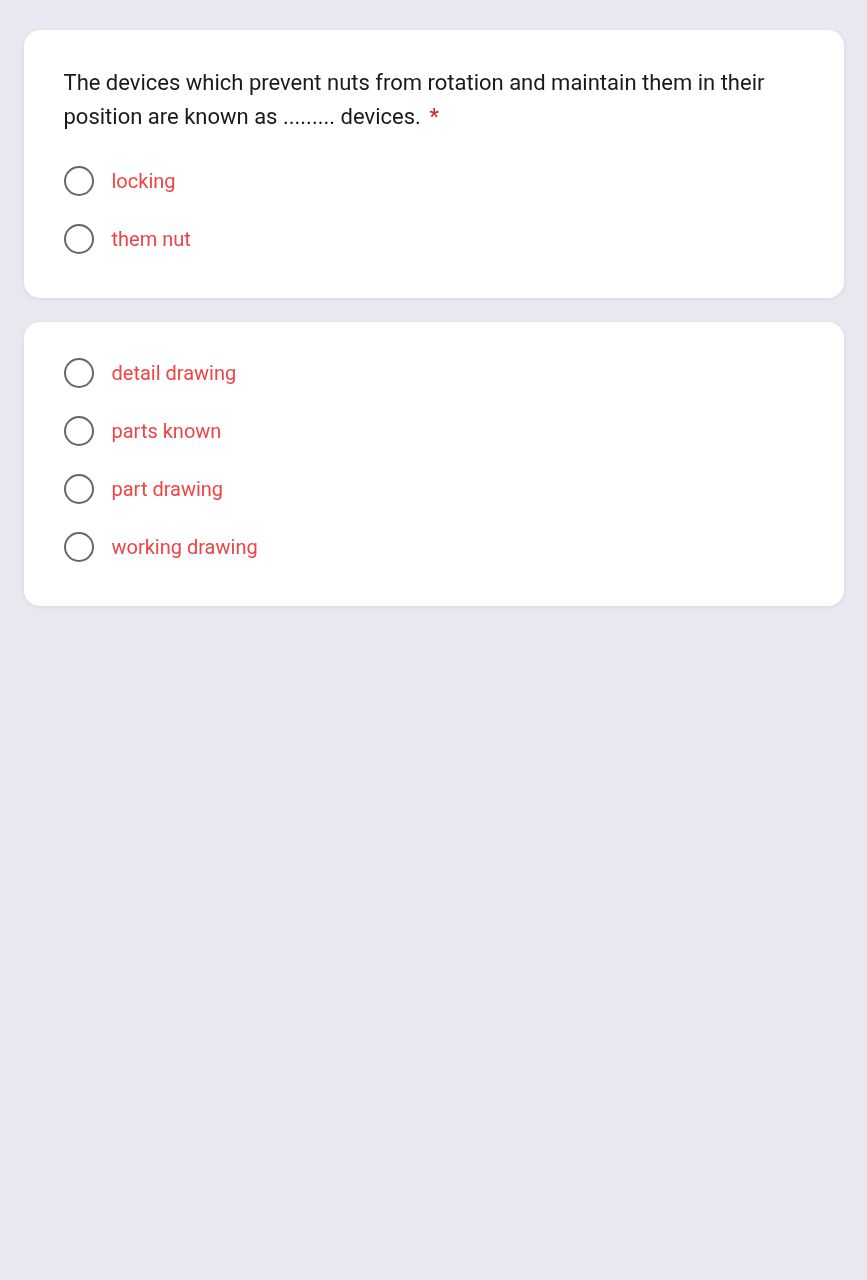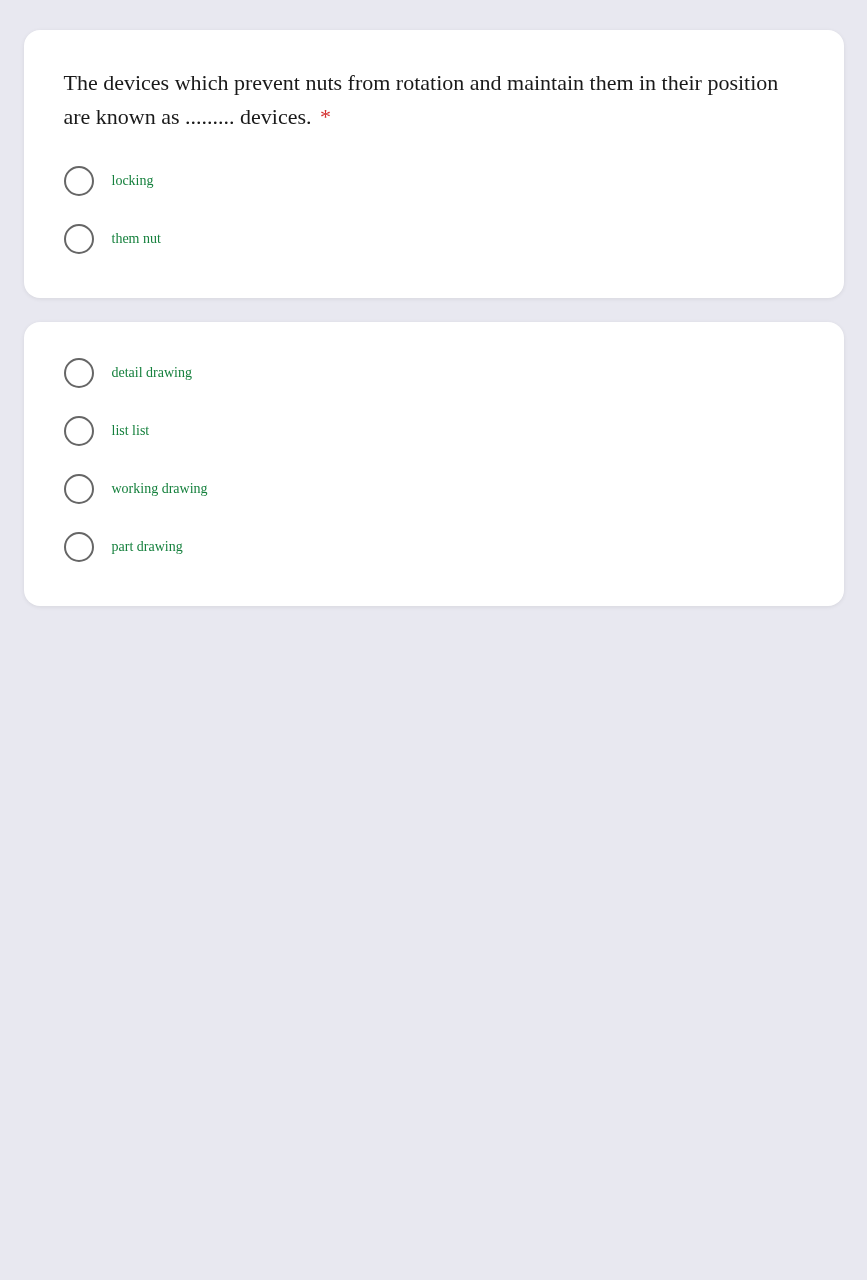--- a/index.html
+++ b/index.html
@@ -20,21 +20,20 @@
       gap: 24px;
     }
 
     .card {
       background: #ffffff;
       border-radius: 16px;
       padding: 36px 40px 44px 40px;
       width: 100%;
       max-width: 820px;
       box-shadow: 0 1px 4px rgba(0,0,0,0.08);
-      font-family: Liberation Serif, serif;
     }
 
     .question-text {
       font-size: 22px;
       line-height: 1.55;
       color: #1a1a1a;
       margin-bottom: 32px;
       font-weight: 400;
     }
 
@@ -64,22 +63,22 @@
       border-radius: 50%;
       border: 2.5px solid #666666;
       background: transparent;
       flex-shrink: 0;
       display: flex;
       align-items: center;
       justify-content: center;
     }
 
     .option-label {
-      font-size: 14px;
-      color: #15803d;
+      font-size: 20px;
+      color: #ef4444;
       font-weight: 400;
     }
   </style>
 </head>
 <body>
 
 <div class="card">
   <div class="question-text">
     The devices which prevent nuts from rotation and maintain them in their position are known as ......... devices.<span class="required"> *</span>
   </div>
@@ -96,24 +95,24 @@
 </div>
 
 <div class="card">
   <ul class="options-list">
     <li class="option-item">
       <div class="radio-circle"></div>
       <span class="option-label">detail drawing</span>
     </li>
     <li class="option-item">
       <div class="radio-circle"></div>
-      <span class="option-label">list list</span>
+      <span class="option-label">parts known</span>
+    </li>
+    <li class="option-item">
+      <div class="radio-circle"></div>
+      <span class="option-label">part drawing</span>
     </li>
     <li class="option-item">
       <div class="radio-circle"></div>
       <span class="option-label">working drawing</span>
     </li>
-    <li class="option-item">
-      <div class="radio-circle"></div>
-      <span class="option-label">part drawing</span>
-    </li>
   </ul>
 </div>
 
 </body></html>

